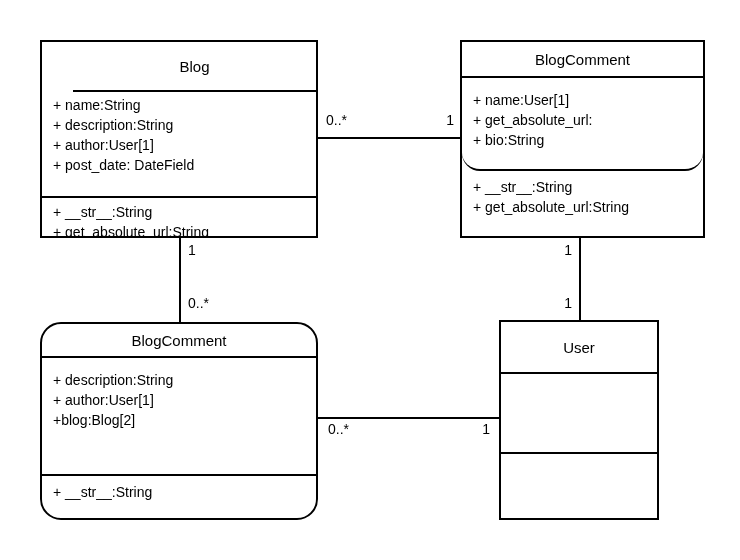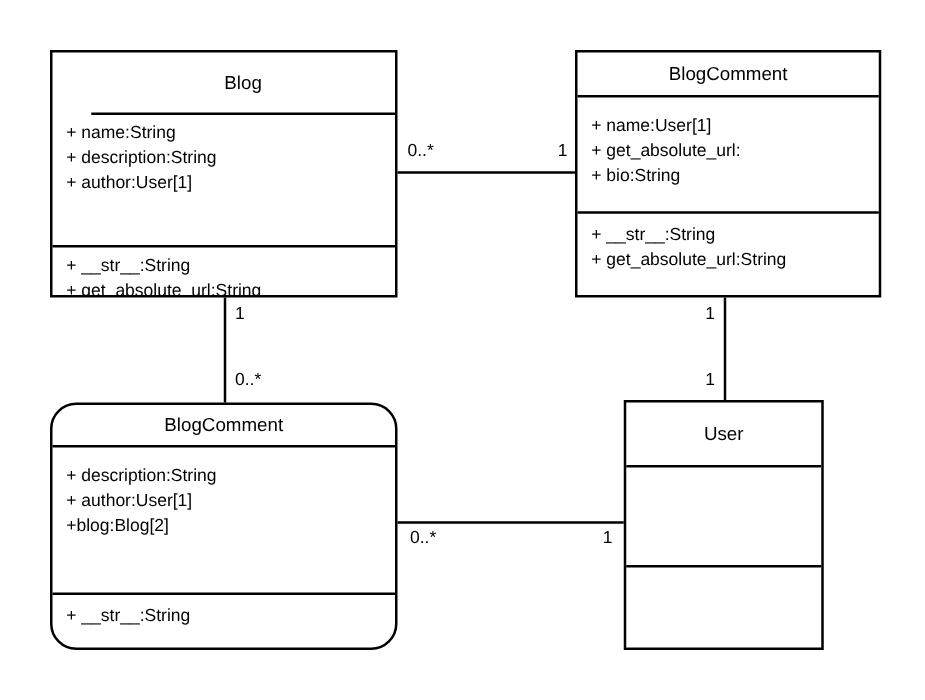--- a/index.html
+++ b/index.html
@@ -67,30 +67,31 @@
 <body>
 
 <div class="canvas">
 
   <div class="uml-class" style="left:40px; top:40px; width:278px; height:198px;">
     <div class="compartment title-comp with-sep" style="height:50px;margin-left:31px;">Blog</div>
     <div class="compartment body-comp with-sep" style="height:106px; padding-top:3px;">
       <div class="member-line">+ name:String</div>
       <div class="member-line">+ description:String</div>
       <div class="member-line">+ author:User[1]</div>
+      <div class="member-line">+ post_date: DateField</div>
     </div>
     <div class="compartment body-comp" style="flex:1; padding-top:4px;">
       <div class="member-line">+ __str__:String</div>
       <div class="member-line">+ get_absolute_url:String</div>
     </div>
   </div>
 
   <div class="uml-class" style="left:460px; top:40px; width:245px; height:198px;">
     <div class="compartment title-comp with-sep" style="height:36px;">BlogComment</div>
-    <div class="compartment body-comp with-sep" style="height:93px; padding-top:12px;">
+    <div class="compartment body-comp with-sep" style="height:93px; padding-top:12px;border-radius:18px;">
       <div class="member-line">+ name:User[1]</div>
       <div class="member-line">+ get_absolute_url:</div>
       <div class="member-line">+ bio:String</div>
     </div>
     <div class="compartment body-comp" style="flex:1; padding-top:6px;">
       <div class="member-line">+ __str__:String</div>
       <div class="member-line">+ get_absolute_url:String</div>
     </div>
   </div>
 

